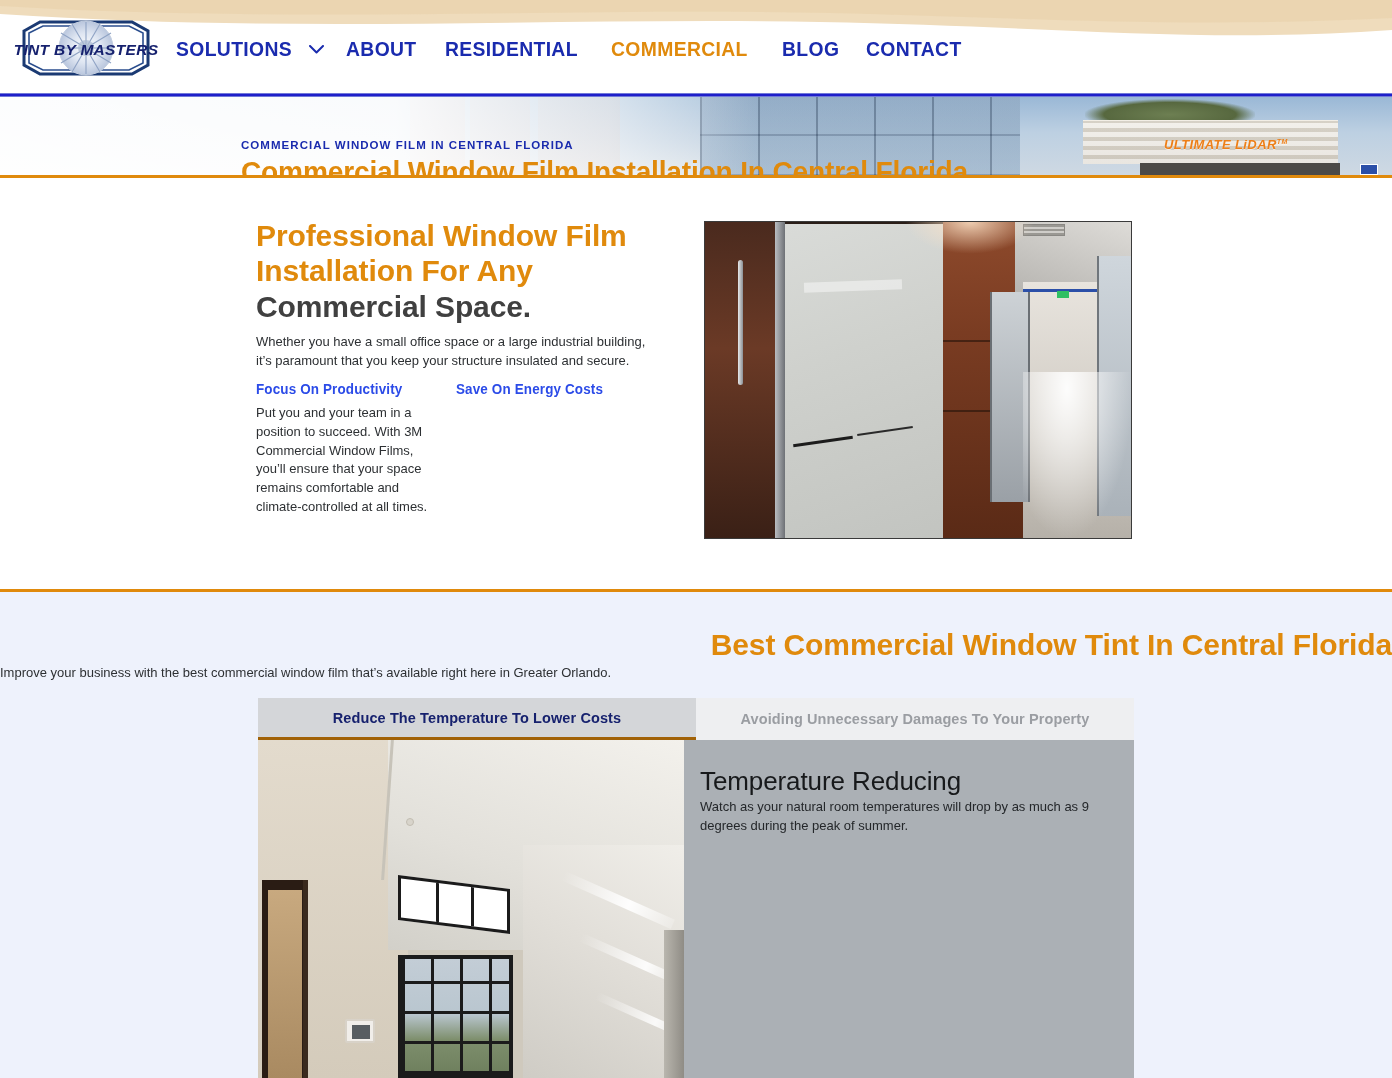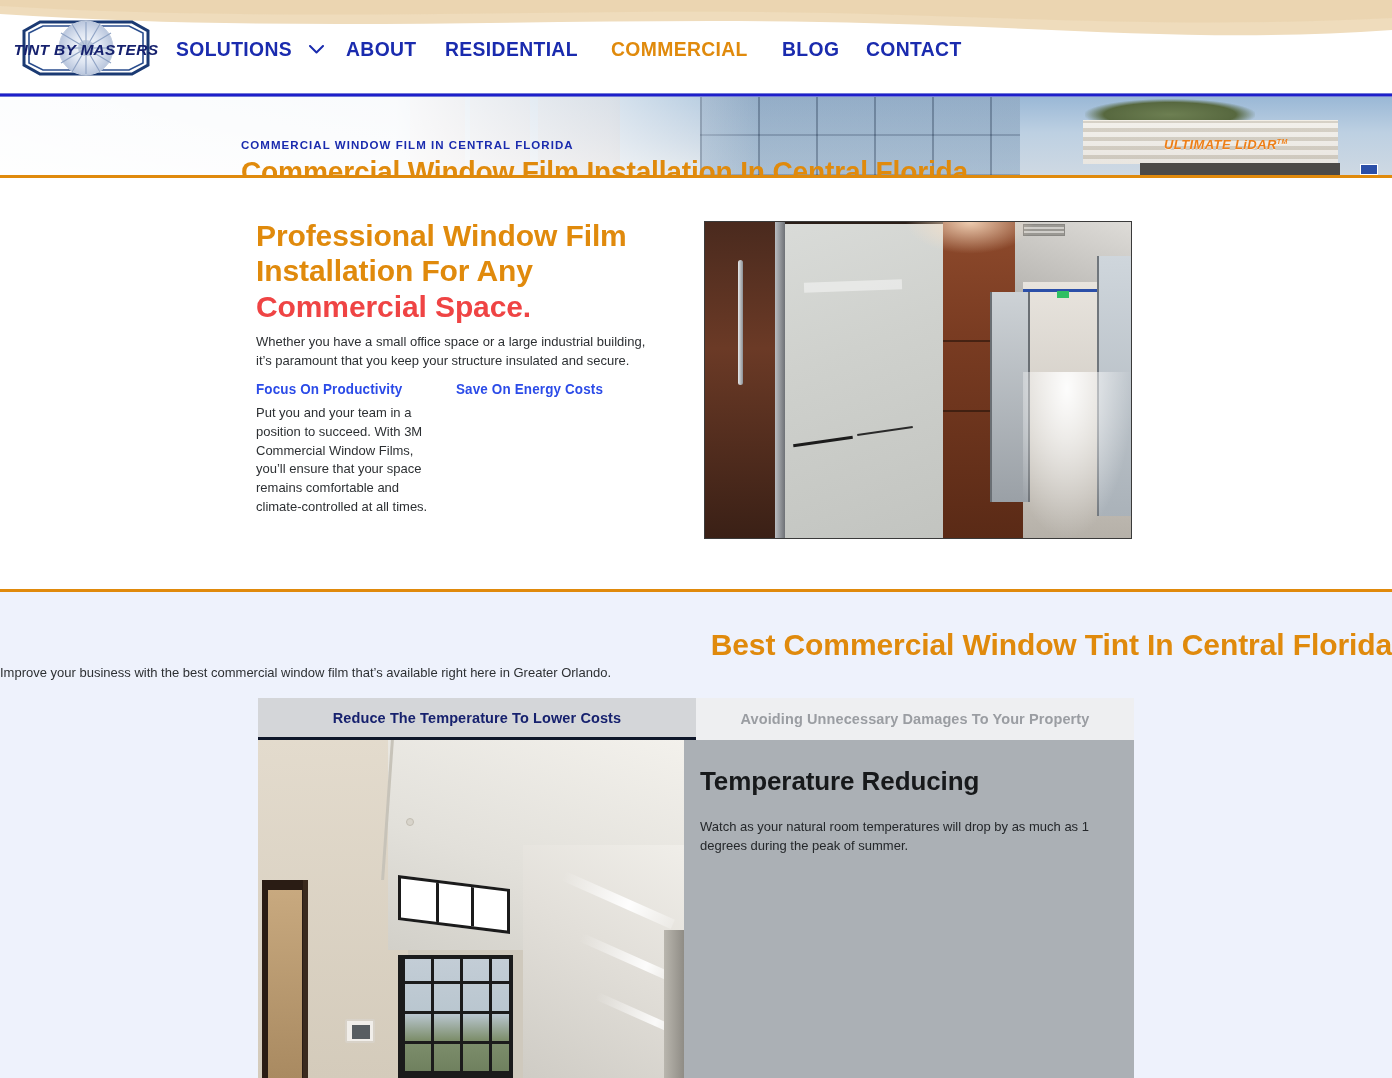--- a/index.html
+++ b/index.html
@@ -266,21 +266,21 @@
   .intro-h2 {
     font-family: "Liberation Sans Narrow", "Liberation Sans", sans-serif;
     font-size: 30px;
     font-weight: 700;
     line-height: 1.18;
     letter-spacing: -0.1px;
     color: #E08A0C;
     text-transform: none;
     margin-bottom: 9px;
   }
-  .intro-h2 .blue { color: #ef4444; display: block; }
+  .intro-h2 .blue { color: #404040; display: block; }
   .intro-p {
     font-family: "Liberation Sans", sans-serif;
     font-size: 13px;
     line-height: 1.42;
     color: #2D3033;
     margin-bottom: 11px;
     max-width: 392px;
   }
   .cols {
     display: flex;
@@ -458,21 +458,21 @@
     border: none;
     background: #EEEFF1;
     color: #9A9DA2;
     letter-spacing: .1px;
     padding: 0;
     height: 42px;
   }
   .tab.active {
     background: #D4D6D9;
     color: #16216E;
-    border-bottom: 3px solid #0f172a;
+    border-bottom: 3px solid #a16207;
   }
 
   .tab-panel {
     display: flex;
     width: 876px;
     height: 338px;
     background: #ABB0B5;
     overflow: hidden;
   }
   .tab-media {
@@ -559,24 +559,24 @@
     background: linear-gradient(90deg,#b9b6ae,#8f8c85);
   }
 
   .tab-body {
     flex: 1;
     padding: 26px 30px 20px 16px;
   }
   .tab-body h3 {
     font-family: "Liberation Sans Narrow", "Liberation Sans", sans-serif;
     font-size: 26px;
-    font-weight: 700;
+    font-weight: 400;
     color: #17191B;
     letter-spacing: -0.1px;
-    margin-bottom: 20px;
+    margin-bottom: 0;
   }
   .tab-body p {
     font-family: "Liberation Sans", sans-serif;
     font-size: 13px;
     line-height: 1.48;
     color: #24272A;
     max-width: 420px;
   }
 </style>
 </head>
@@ -736,19 +736,19 @@
           <div class="tm-frame-inner"></div>
           <div class="tm-thermostat"></div>
           <div class="tm-lightbeam1"></div>
           <div class="tm-lightbeam2"></div>
           <div class="tm-lightbeam3"></div>
           <div class="tm-corner"></div>
         </div>
 
         <div class="tab-body">
           <h3>Temperature Reducing</h3>
-          <p>Watch as your natural room temperatures will drop by as much as 1 degrees during the peak of summer.</p>
+          <p>Watch as your natural room temperatures will drop by as much as 9 degrees during the peak of summer.</p>
         </div>
       </div>
     </div>
   </section>
 
 </div>
 
 </body></html>

